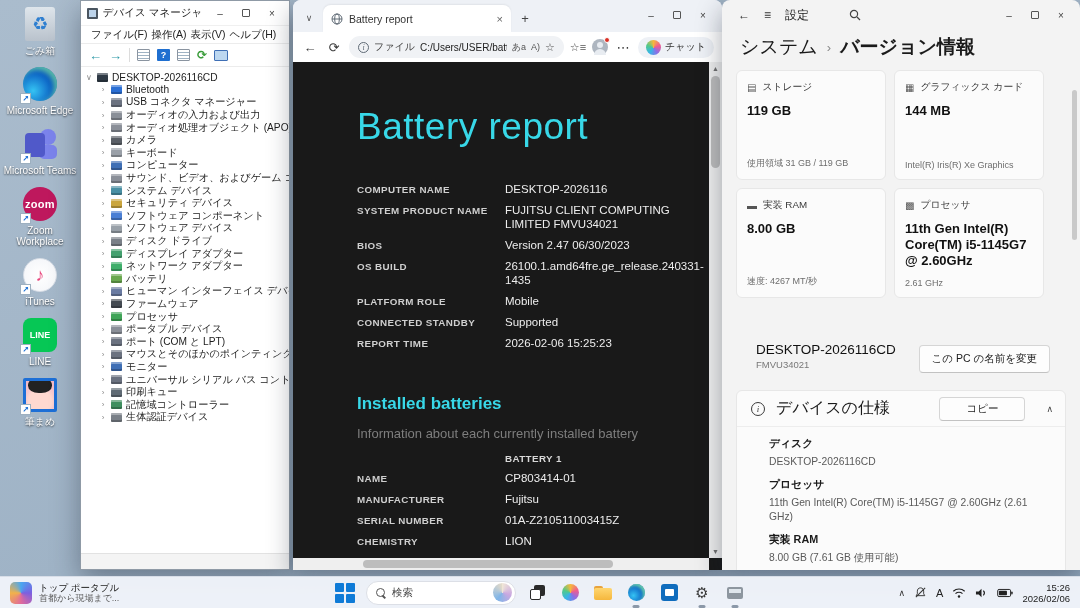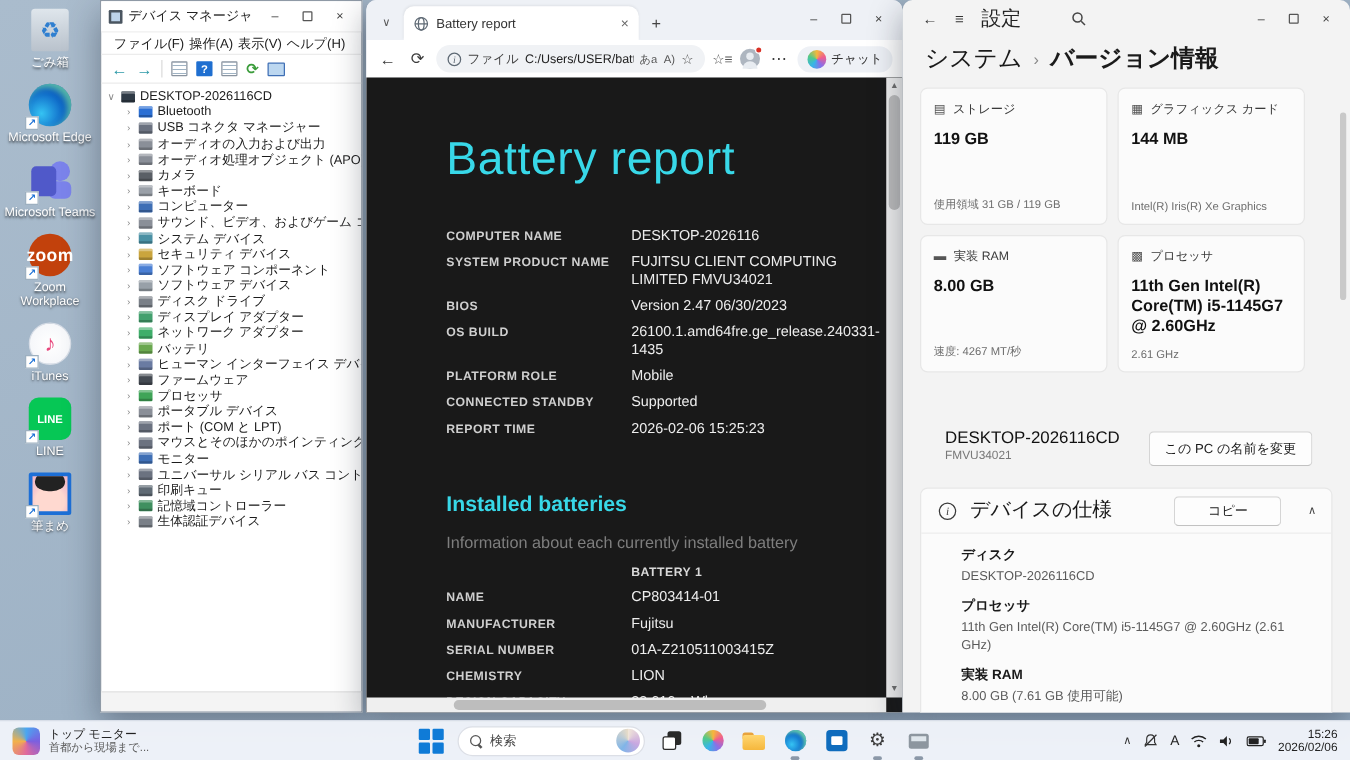--- a/index.html
+++ b/index.html
@@ -16,21 +16,21 @@
   .dicon { display:flex; flex-direction:column; align-items:center; gap:3px; cursor:default; }
   .dicon .art { position:relative; width:36px; height:36px; display:flex; align-items:center; justify-content:center; }
   .dicon .lbl { font-size:10px; color:#fff; text-shadow:0 1px 2px rgba(0,0,0,.75); text-align:center; line-height:11px; max-width:74px; }
   .shortcut { position:absolute; left:-2px; bottom:-2px; width:11px; height:11px; background:#fff; border:1px solid #9db0c0; display:flex; align-items:center; justify-content:center; font-size:8px; color:#1a6fd4; font-weight:bold; }
   .art-bin { width:30px; height:34px; background:linear-gradient(#dfe6ec,#b9c2cc); border-radius:3px 3px 2px 2px; display:flex; align-items:center; justify-content:center; font-size:18px; color:#2f7fd0; }
   .art-edge { width:34px; height:34px; border-radius:50%; background:radial-gradient(circle at 30% 70%, #35c3f3 0%, #0b61c4 55%, #0a3f8f 100%); box-shadow:inset -3px 3px 5px rgba(120,230,170,.7); }
   .art-teams { width:34px; height:34px; position:relative; }
   .art-teams .p1 { position:absolute; left:2px; top:6px; width:20px; height:24px; background:#5059c9; border-radius:4px; }
   .art-teams .p2 { position:absolute; right:1px; top:2px; width:16px; height:16px; background:#7b83eb; border-radius:50%; }
   .art-teams .p3 { position:absolute; right:0px; bottom:2px; width:18px; height:14px; background:#7b83eb; border-radius:5px; }
-  .art-zoom { width:34px; height:34px; border-radius:50%; background:#c2410c; display:flex; align-items:center; justify-content:center; color:#fff; font-size:14px; font-weight:bold; letter-spacing:.3px; }
+  .art-zoom { width:34px; height:34px; border-radius:50%; background:#be185d; display:flex; align-items:center; justify-content:center; color:#fff; font-size:11px; font-weight:bold; letter-spacing:.3px; }
   .art-itunes { width:34px; height:34px; border-radius:50%; background:radial-gradient(#ffffff,#f2f4f8); border:1px solid #d7dde6; display:flex; align-items:center; justify-content:center; font-size:18px; color:#e8467c; }
   .art-line { width:34px; height:34px; border-radius:8px; background:#06c755; display:flex; align-items:center; justify-content:center; color:#fff; font-weight:bold; font-size:9px; }
   .art-fude { width:34px; height:34px; background:#1d6fd6; border-radius:2px; padding:3px; }
   .art-fude .face { width:100%; height:100%; background:radial-gradient(circle at 50% 72%, #ffd9d0 0 46%, #f7c9ce 60%, #f3b7c4 100%); position:relative; overflow:hidden; }
   .art-fude .hair { position:absolute; top:-4px; left:2px; right:2px; height:16px; background:#222; border-radius:50% 50% 45% 45%; }
 
   
   .win { position:absolute; background:#fff; box-shadow:0 10px 26px rgba(20,30,45,.38); }
   .wc-btns { display:flex; align-items:center; gap:0; margin-left:auto; }
   .wc { width:26px; height:18px; display:flex; align-items:center; justify-content:center; color:#444; font-size:10px; }
@@ -98,21 +98,21 @@
   .vscroll { position:absolute; top:0; right:0; width:13px; bottom:12px; background:#efefef; }
   .vscroll .thumb { position:absolute; top:14px; left:2px; width:9px; height:92px; background:#bdbdbd; border-radius:5px; }
   .vscroll .arr { position:absolute; left:0; width:13px; height:13px; color:#707070; font-size:7px; display:flex; align-items:center; justify-content:center; }
   .hscroll { position:absolute; left:0; right:13px; bottom:0; height:12px; background:#efefef; }
   .hscroll .thumb { position:absolute; left:70px; top:2px; width:250px; height:8px; background:#bdbdbd; border-radius:4px; }
 
   
   .settings { left:722px; top:0; width:358px; height:570px; border-radius:8px 8px 0 0; background:#f3f3f3; overflow:hidden; }
   .st-title { height:30px; display:flex; align-items:center; gap:14px; padding:0 6px 0 16px; }
   .st-title .g { color:#333; font-size:12px; }
-  .st-app { font-size:16px; color:#222; }
+  .st-app { font-size:12px; color:#222; }
   .st-search { margin-left:26px; color:#444; }
   .breadcrumb { padding:4px 0 0 18px; font-size:19px; display:flex; gap:9px; align-items:center; }
   .breadcrumb .b1 { color:#1a1a1a; }
   .breadcrumb .chv { color:#8a8a8a; font-size:13px; }
   .breadcrumb .b2 { color:#1a1a1a; font-weight:bold; }
   .cards { position:absolute; left:14px; top:70px; width:312px; display:grid; grid-template-columns:150px 150px; gap:8px; }
   .card { background:#fbfbfb; border:1px solid #e7e7e7; border-radius:6px; height:110px; padding:10px 10px; position:relative; }
   .card .ch { display:flex; align-items:center; gap:6px; font-size:9.8px; color:#3a3a3a; }
   .card .ch .ci { font-size:10px; color:#555; }
   .card .cv { margin-top:9px; font-size:13px; font-weight:bold; color:#111; line-height:16px; }
@@ -656,21 +656,21 @@
 
       </div>
   </div>
   <div class="st-scroll"></div>
 </div>
 
 <div class="taskbar">
   <div class="widgets">
     <div class="wg-ico"></div>
     <div class="wg-txt">
-      <div class="l1">トップ モニター</div>
+      <div class="l1">トップ ポータブル</div>
       <div class="l2">首都から現場まで...</div>
     </div>
   </div>
   <div class="tb-center">
     <div class="tbi">
         <div class="start">
           <i></i>
           <i></i>
           <i></i>
           <i></i>

